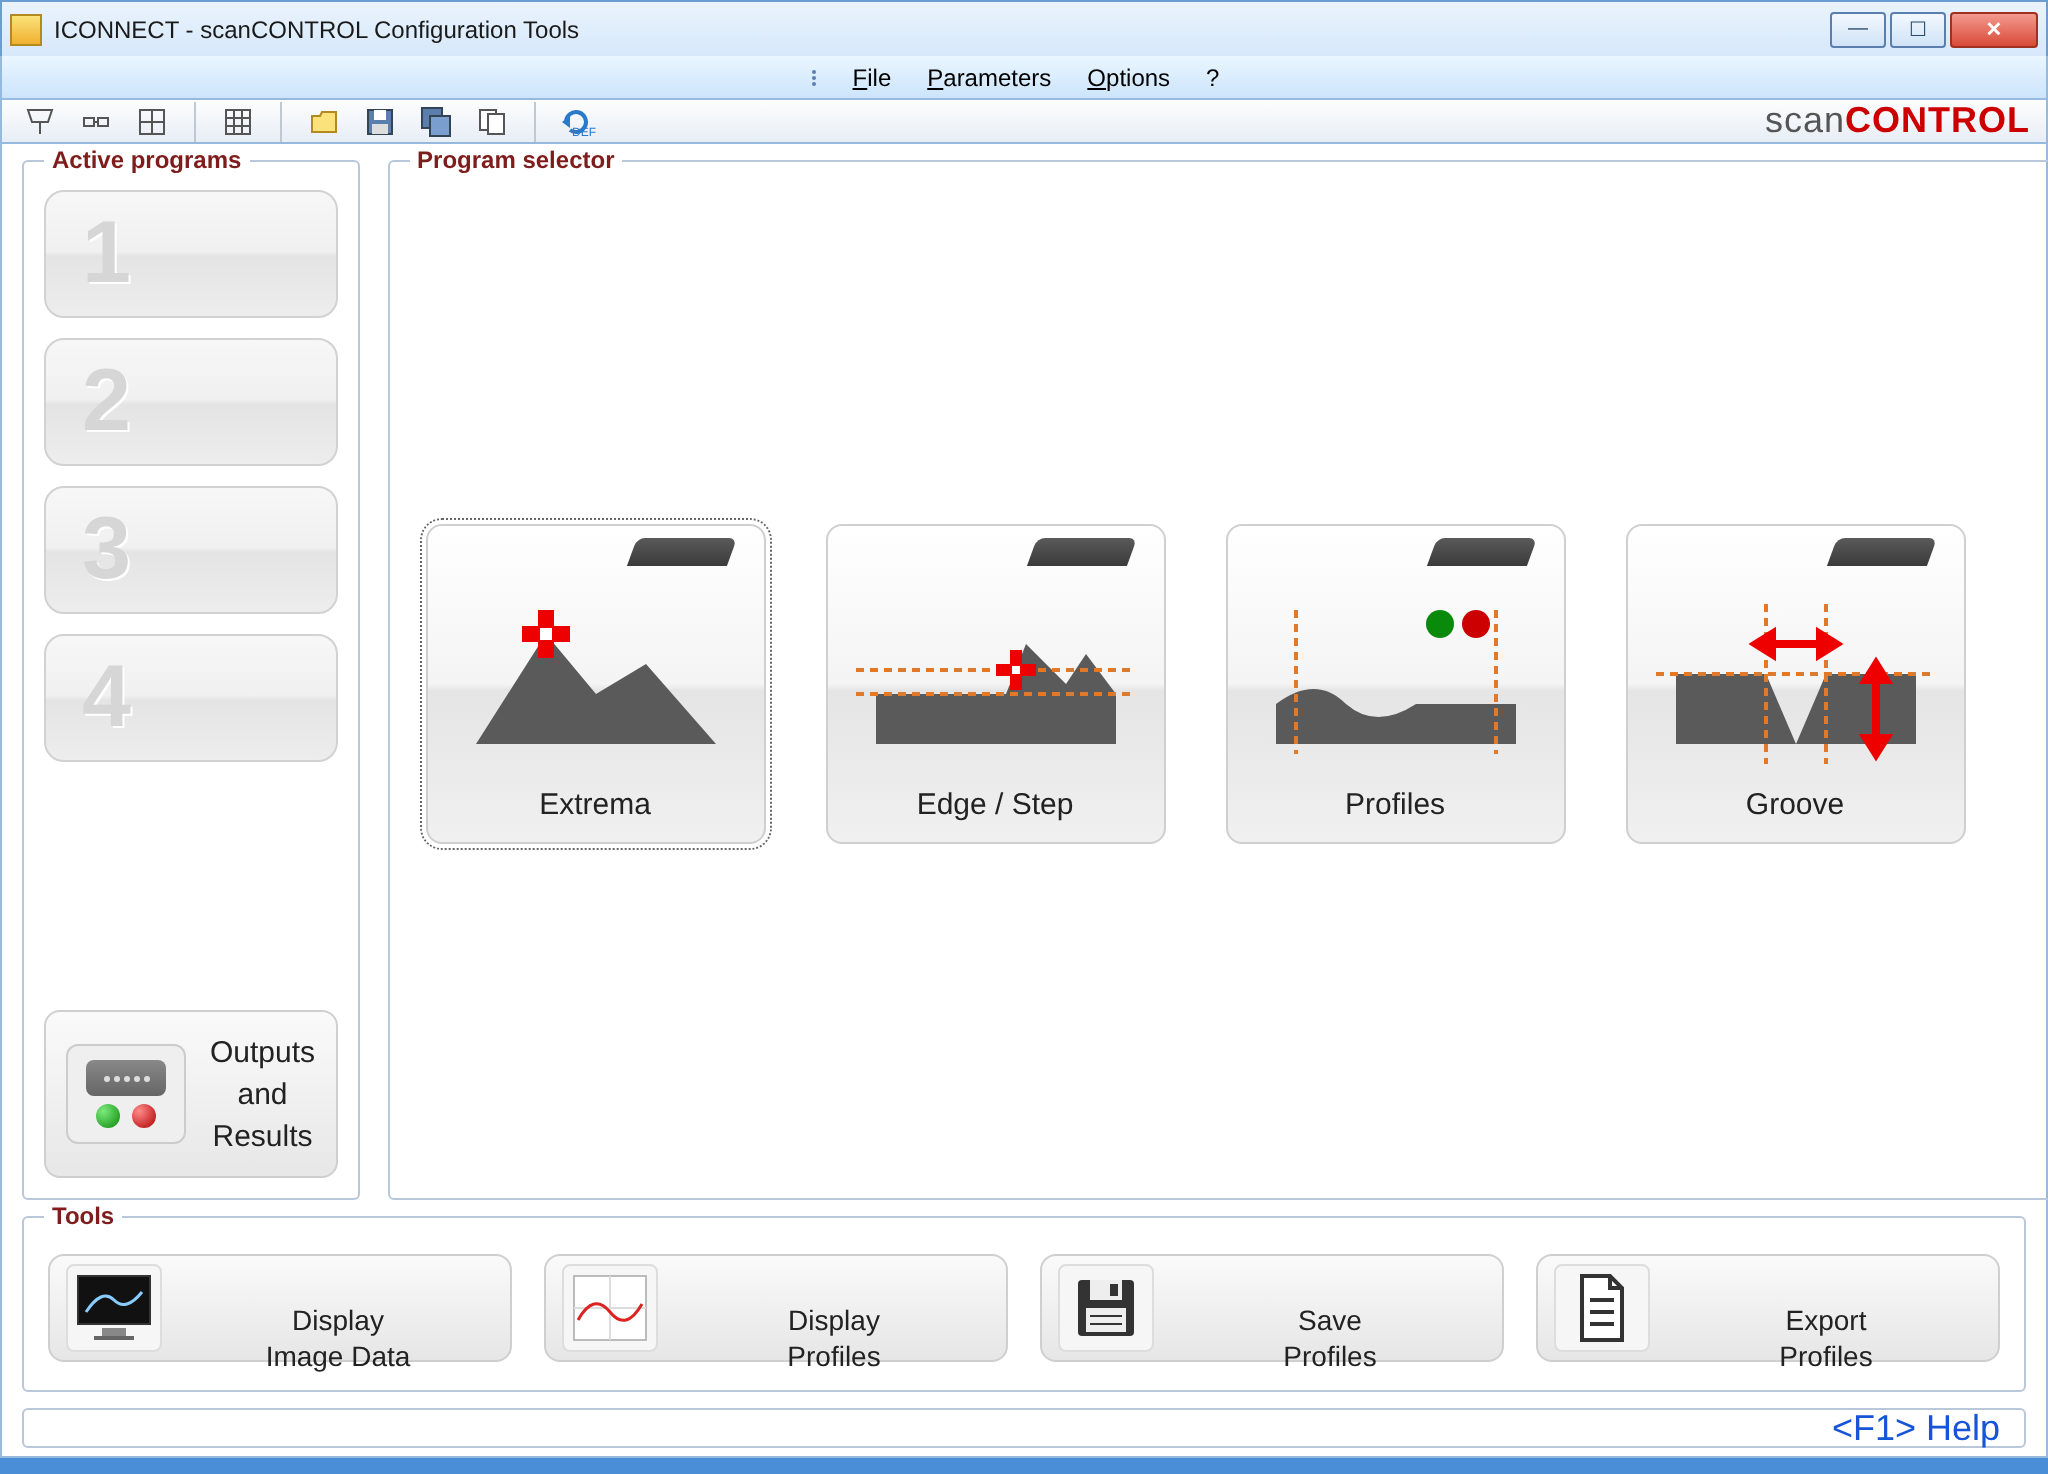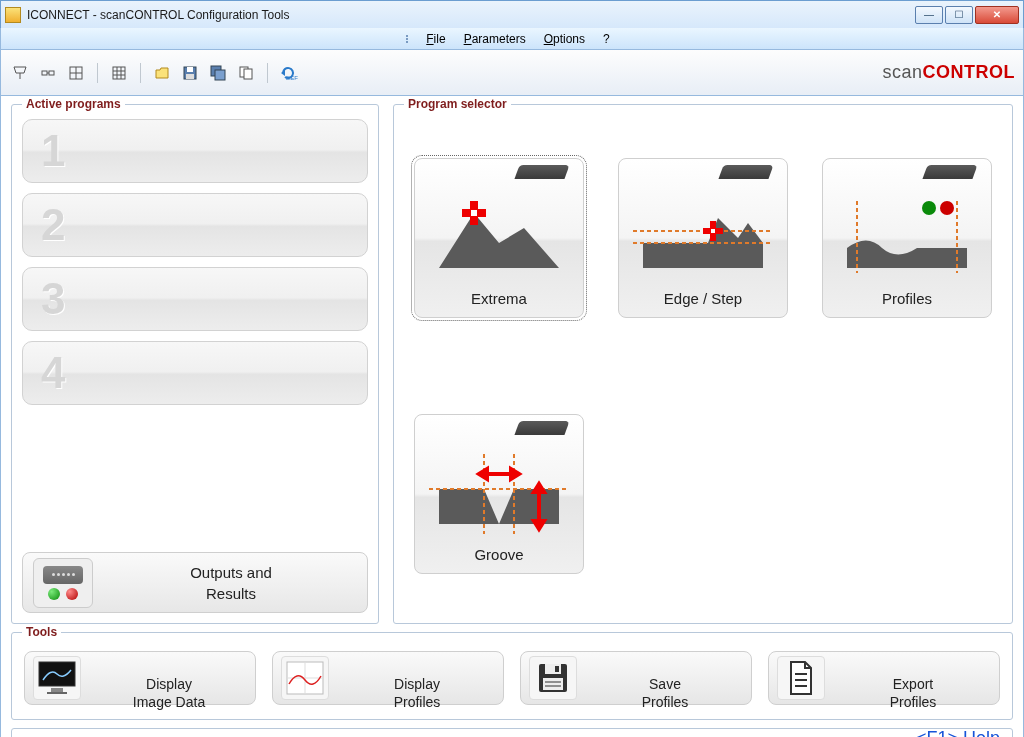--- a/index.html
+++ b/index.html
@@ -17,21 +17,21 @@
 .winbtn.max::before { content:"☐"; }
 
 
 .menubar { height: 22px; background: linear-gradient(#eaf6ff,#cce4fb); border: 1px solid #96b9de; border-top: none; display:flex; align-items:center; padding: 0 6px; gap: 2px; justify-content: center;}
 .menuitem { padding: 2px 8px; cursor: default; color:#000; }
 .menuitem u { text-decoration: underline; }
 .menubar-dots { width: 6px; display:flex; flex-direction:column; gap:1px; margin-right:4px;}
 .menubar-dots span { width:2px; height:2px; background:#5a7fae; border-radius:50%; }
 
 
-.toolbar { height: 46px; background: linear-gradient(#fdfdfd,#e8eef6); border: 1px solid #96b9de; border-top:none; display:flex; align-items:center; padding: 0 8px; gap: 6px;}
+.toolbar { height: 22px; background: linear-gradient(#fdfdfd,#e8eef6); border: 1px solid #96b9de; border-top:none; display:flex; align-items:center; padding: 0 8px; gap: 6px;}
 .toolbtn { width: 22px; height: 22px; display:flex; align-items:center; justify-content:center; font-size:14px; color:#555; }
 .toolsep { width:1px; height:20px; background:#c0c8d0; margin: 0 4px;}
 .brand { margin-left:auto; font-size:18px; letter-spacing:0.5px; font-weight:400; }
 .brand .b1 { color:#555; }
 .brand .b2 { color:#c00; font-weight:600; }
 
 
 .client { background:#fff; border:1px solid #96b9de; border-top:none; height: calc(737px - 28px - 22px - 30px); padding: 8px 10px 4px 10px; display:flex; flex-direction:column; gap:8px;}
 
 
@@ -40,32 +40,32 @@
 
 .row1 { display:flex; gap:14px; flex:1; min-height:0; }
 .active-programs { width: 368px; display:flex; flex-direction:column; gap:10px;}
 .program-selector { flex:1; }
 
 
 .slot { height: 64px; background: linear-gradient(#f7f7f7 0%, #f0f0f0 48%, #e4e4e4 52%, #ededed 100%); border:1px solid #d2d2d2; border-radius:10px; display:flex; align-items:center; padding-left:18px; }
 .slot-num { font-size:44px; font-weight:700; color:#d6d6d6; text-shadow: 1px 1px 0 #fff; }
 
 
-.outputs { margin-top:auto; height: 61px; border:1px solid #cfcfcf; border-radius:8px; background: linear-gradient(#fafafa,#e7e7e7); display:flex; align-items:center; padding:6px 10px; gap:12px; cursor:pointer;}
+.outputs { margin-top:auto; height: 84px; border:1px solid #cfcfcf; border-radius:8px; background: linear-gradient(#fafafa,#e7e7e7); display:flex; align-items:center; padding:6px 10px; gap:12px; cursor:pointer;}
 .outputs-icon { width:60px; height:50px; background:#efefef; border:1px solid #ccc; border-radius:6px; display:flex; flex-direction:column; align-items:center; justify-content:center; gap:4px;}
 .port { width:40px; height:18px; background:linear-gradient(#888,#666); border-radius:4px; display:flex; gap:2px; align-items:center; justify-content:center;}
 .port span { width:3px; height:3px; background:#ddd; border-radius:50%; }
 .leds { display:flex; gap:6px; }
 .led { width:12px; height:12px; border-radius:50%; }
 .led.g { background: radial-gradient(circle at 30% 30%, #7bea7b, #0a8a0a); }
 .led.r { background: radial-gradient(circle at 30% 30%, #ff8a8a, #b00000); }
 .outputs-text { flex:1; text-align:center; line-height:1.4; font-size:15px; color:#222;}
 
 
-.prog-grid { display:grid; grid-template-columns: repeat(3, 1fr); gap: 42px 30px; padding: 12px 8px; height:100%; align-content: space-around;}
+.prog-grid { display:grid; grid-template-columns: repeat(5, 1fr); gap: 42px 30px; padding: 12px 8px; height:100%; align-content: space-around;}
 .prog-card { width:170px; height:160px; justify-self:center; border:1px solid #cfcfcf; border-radius:8px; background:linear-gradient(#fff 0%, #f4f4f4 50%, #e5e5e5 52%, #f0f0f0 100%); display:flex; flex-direction:column; align-items:center; padding:6px 8px 6px 8px; cursor:pointer; position:relative;}
 .prog-card.selected { outline:1px dotted #666; outline-offset:2px; }
 .folder-tab { position:absolute; top:6px; right:16px; width:50px; height:14px; background:linear-gradient(#5a5a5a,#3a3a3a); border-radius:4px 4px 0 0; transform: skewX(-20deg);}
 .prog-visual { flex:1; width:100%; display:flex; align-items:center; justify-content:center; margin-top:14px;}
 .prog-visual svg { width: 140px; height: 100px; }
 .prog-label { font-size:15px; color:#222; padding:4px 0;}
 
 
 .tools-row { display:flex; gap:16px; padding:4px 2px;}
 .tool-btn { flex:1; height:54px; border:1px solid #cfcfcf; border-radius:8px; background:linear-gradient(#fafafa,#e6e6e6); display:flex; align-items:center; padding:4px 8px; gap:10px; cursor:pointer;}

